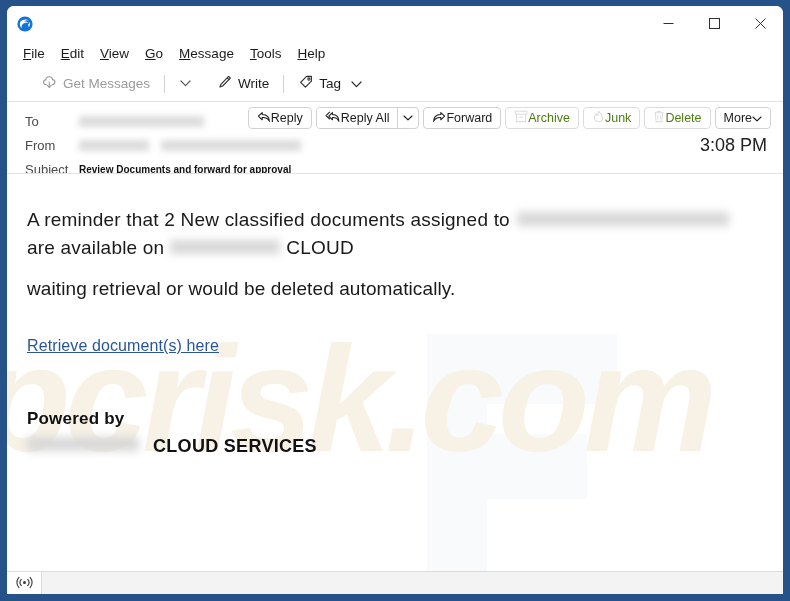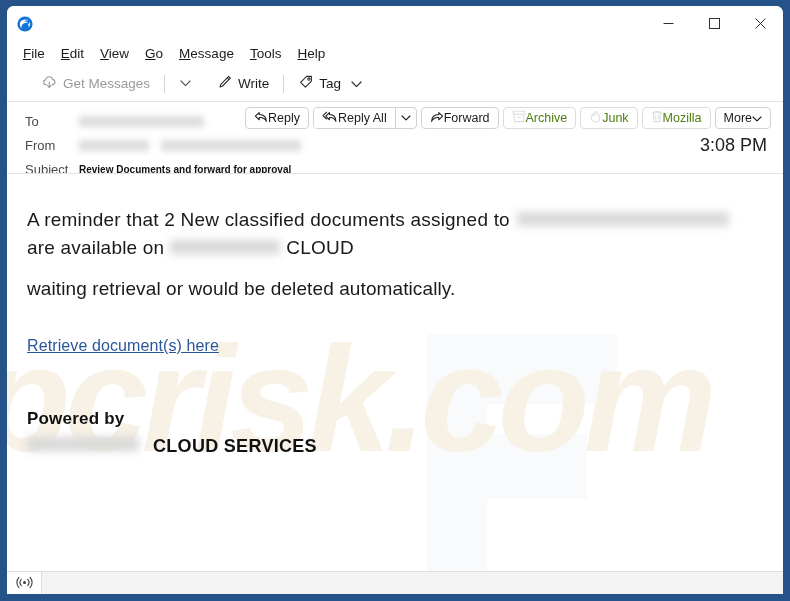--- a/index.html
+++ b/index.html
@@ -483,21 +483,21 @@
         <div class="rbtn dim">
           <span>
             <svg width="12" height="13" viewBox="0 0 12 13">
               <path d="M1.2 2.8 L10.8 2.8" stroke="#b6b6b6" stroke-width="1.05" fill="none"></path>
               <path d="M4.2 2.8 L4.2 1.4 L7.8 1.4 L7.8 2.8" fill="none" stroke="#b6b6b6" stroke-width="1.05"></path>
               <path d="M2.4 2.8 L3.0 11.6 L9.0 11.6 L9.6 2.8" fill="none" stroke="#b6b6b6" stroke-width="1.05"></path>
               <line x1="4.6" y1="5.0" x2="4.8" y2="9.6" stroke="#b6b6b6" stroke-width="0.95"></line>
               <line x1="7.4" y1="5.0" x2="7.2" y2="9.6" stroke="#b6b6b6" stroke-width="0.95"></line>
             </svg>
           </span>
-          <span>Mozilla</span>
+          <span>Delete</span>
         </div>
 
         <div class="rbtn">
           <span>More</span>
           <span>
             <svg width="10" height="6" viewBox="0 0 10 6">
                 <path d="M1 1 L5 4.8 L9 1" fill="none" stroke="#1b1b1b" stroke-width="1.1" stroke-linecap="round" stroke-linejoin="round"></path>
               </svg>
           </span>
         </div>

